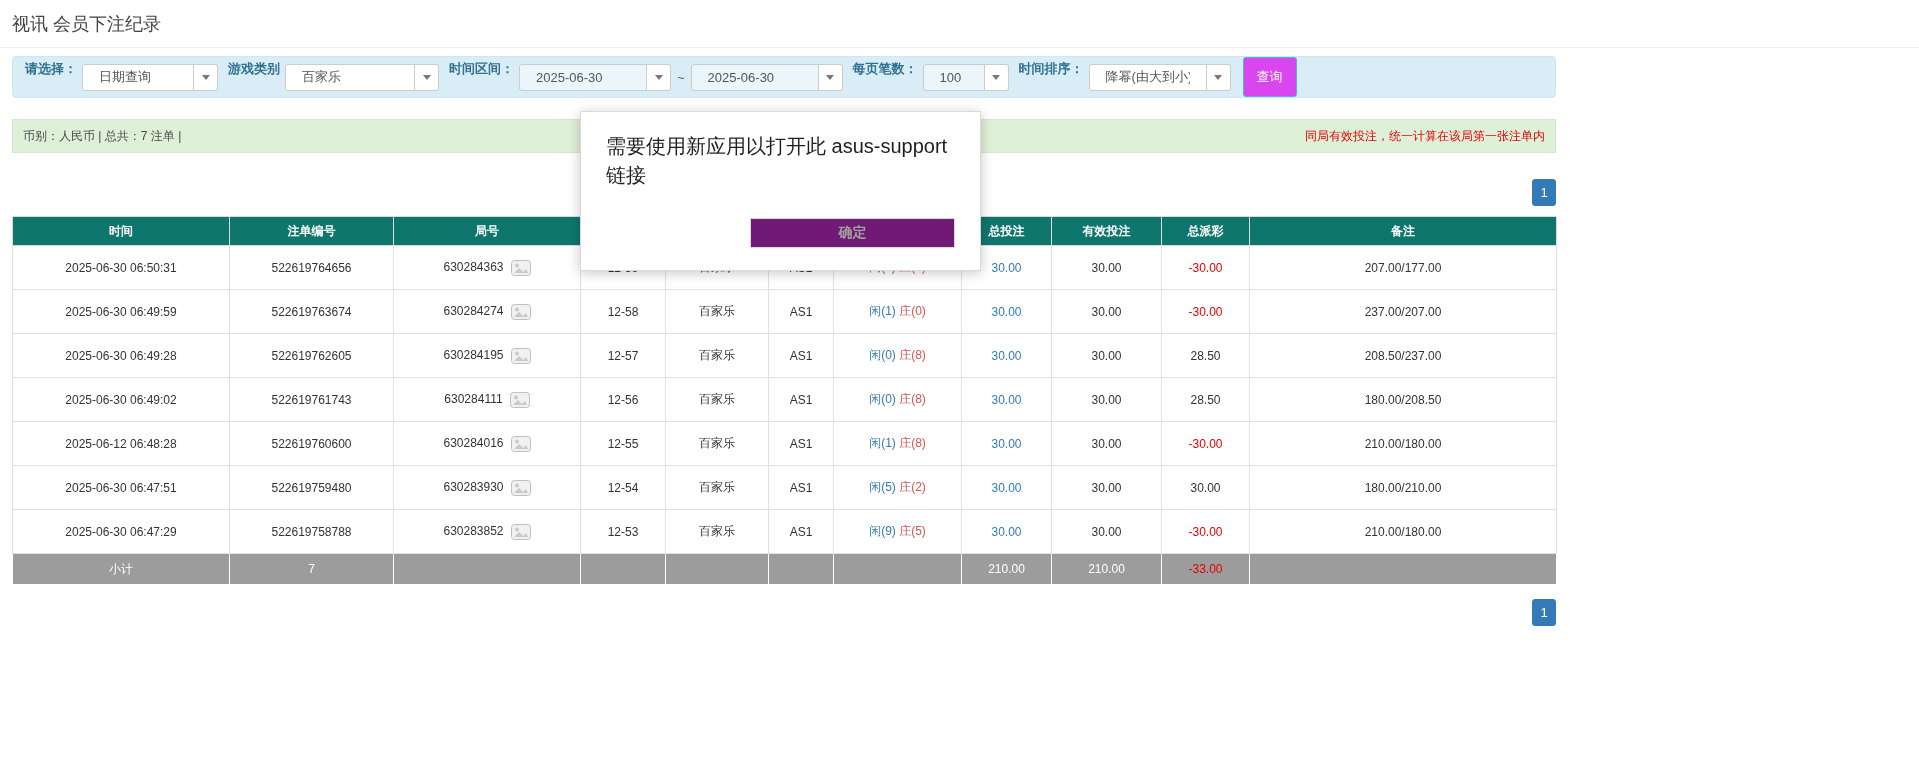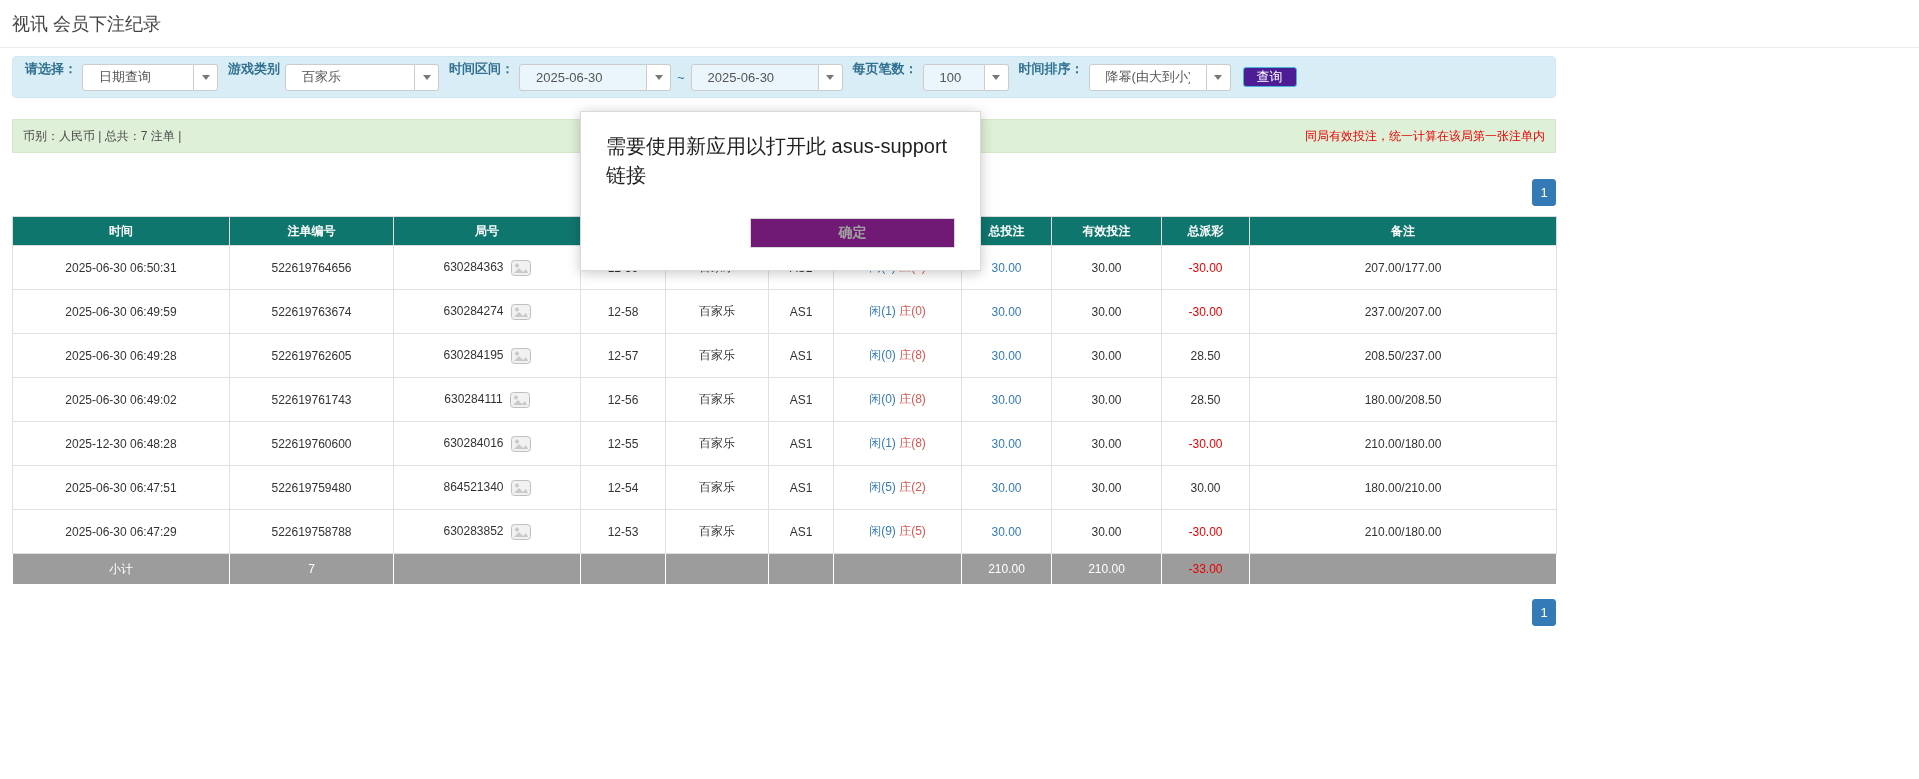--- a/index.html
+++ b/index.html
@@ -27,21 +27,21 @@
   }
   .combo input.tint { background:#eaf6fb; }
   .combo .caret-btn {
     width:24px; height:27px; border:1px solid #ccc; border-left:0; border-radius:0 3px 3px 0;
     background:#fff; display:flex; align-items:center; justify-content:center; cursor:pointer; padding:0;
   }
   .caret { width:0; height:0; border-left:4px solid transparent; border-right:4px solid transparent; border-top:5px solid #777; }
   .w-select { width:112px; } .w-game { width:130px; } .w-date { width:128px; }
   .w-size { width:62px; } .w-sort { width:118px; }
   .search-btn {
-    margin-left:12px; height:20px; padding:0 13px; background:#4c1d95; border:1px solid #46b8da;
+    margin-left:12px; height:40px; padding:0 13px; background:#d946ef; border:1px solid #46b8da;
     color:#fff; border-radius:3px; font-size:13px; cursor:pointer; font-family:inherit;
   }
 
   
   .summary-bar {
     margin-top:21px; height:34px; background:#dff0d8; border:1px solid #d6e9c6;
     display:flex; align-items:center; justify-content:space-between; padding:0 10px; font-size:12px;
   }
   .summary-left { color:#4a4a4a; }
   .summary-right { color:#e60000; }
@@ -266,21 +266,21 @@
     <td>AS1</td>
     <td>
       <span class="player">闲(0)</span> <span class="banker">庄(8)</span>
     </td>
     <td><a class="betlink">30.00</a></td>
     <td>30.00</td>
     <td>28.50</td>
     <td>180.00/208.50</td>
   </tr>
         <tr>
-    <td>2025-12-30 06:48:28</td>
+    <td>2025-06-12 06:48:28</td>
     <td>522619760600</td>
     <td>
       <span>630284016</span><span class="round-icon"><svg width="20" height="16" viewBox="0 0 20 16">
                 <rect x="0.5" y="0.5" width="19" height="15" rx="3" fill="#f1f1f1" stroke="#bfbfbf"></rect>
                 <circle cx="6" cy="5.5" r="2" fill="#c9c9c9"></circle>
                 <path d="M3 13 L8 8 L12 12 L15 9 L17 13 Z" fill="#c9c9c9"></path>
               </svg></span>
     </td>
     <td>12-55</td>
     <td>百家乐</td>
@@ -290,21 +290,21 @@
     </td>
     <td><a class="betlink">30.00</a></td>
     <td>30.00</td>
     <td class="neg">-30.00</td>
     <td>210.00/180.00</td>
   </tr>
         <tr>
     <td>2025-06-30 06:47:51</td>
     <td>522619759480</td>
     <td>
-      <span>864521340</span><span class="round-icon"><svg width="20" height="16" viewBox="0 0 20 16">
+      <span>630283930</span><span class="round-icon"><svg width="20" height="16" viewBox="0 0 20 16">
                 <rect x="0.5" y="0.5" width="19" height="15" rx="3" fill="#f1f1f1" stroke="#bfbfbf"></rect>
                 <circle cx="6" cy="5.5" r="2" fill="#c9c9c9"></circle>
                 <path d="M3 13 L8 8 L12 12 L15 9 L17 13 Z" fill="#c9c9c9"></path>
               </svg></span>
     </td>
     <td>12-54</td>
     <td>百家乐</td>
     <td>AS1</td>
     <td>
       <span class="player">闲(5)</span> <span class="banker">庄(2)</span>

